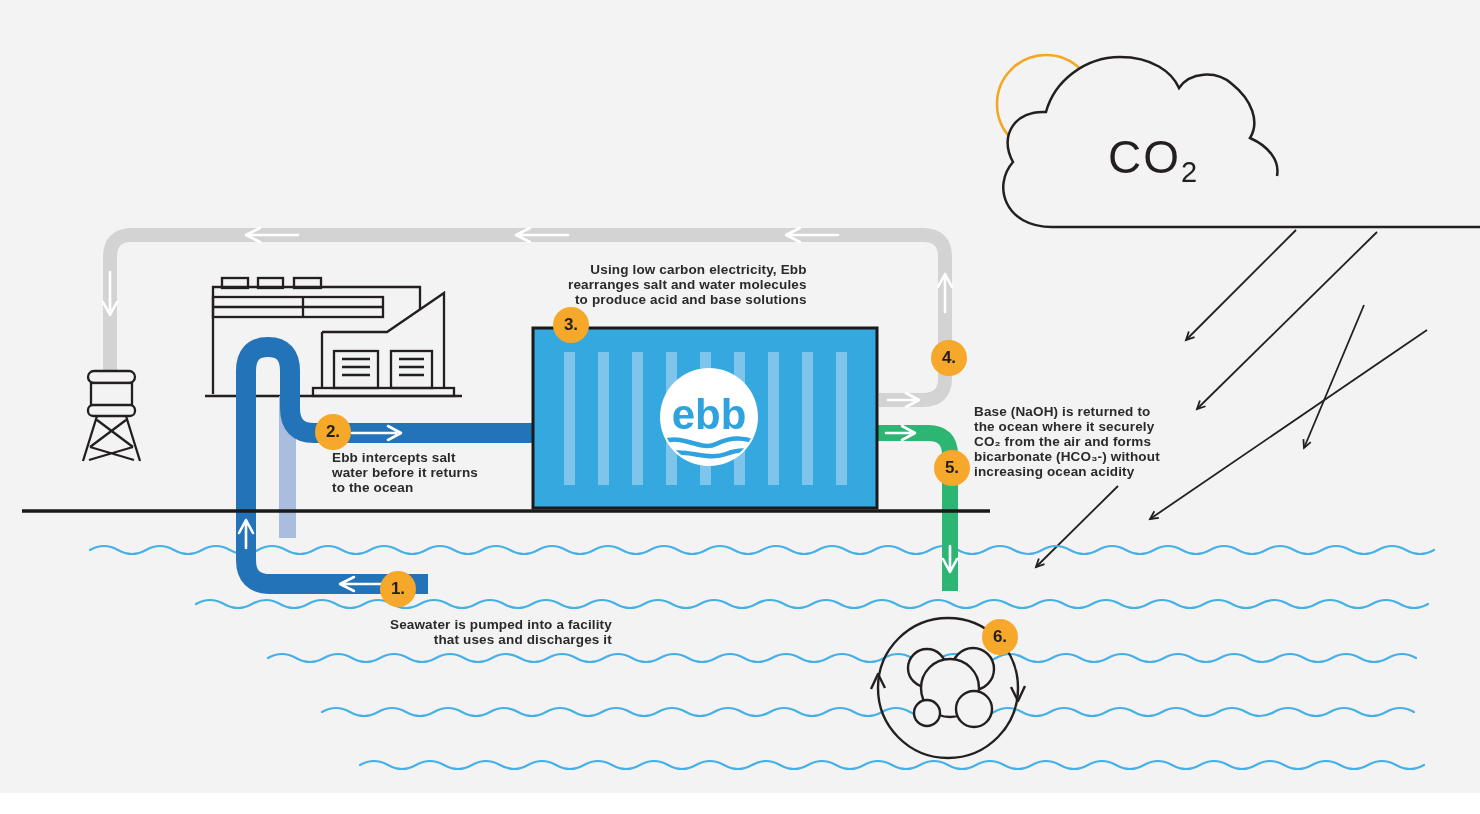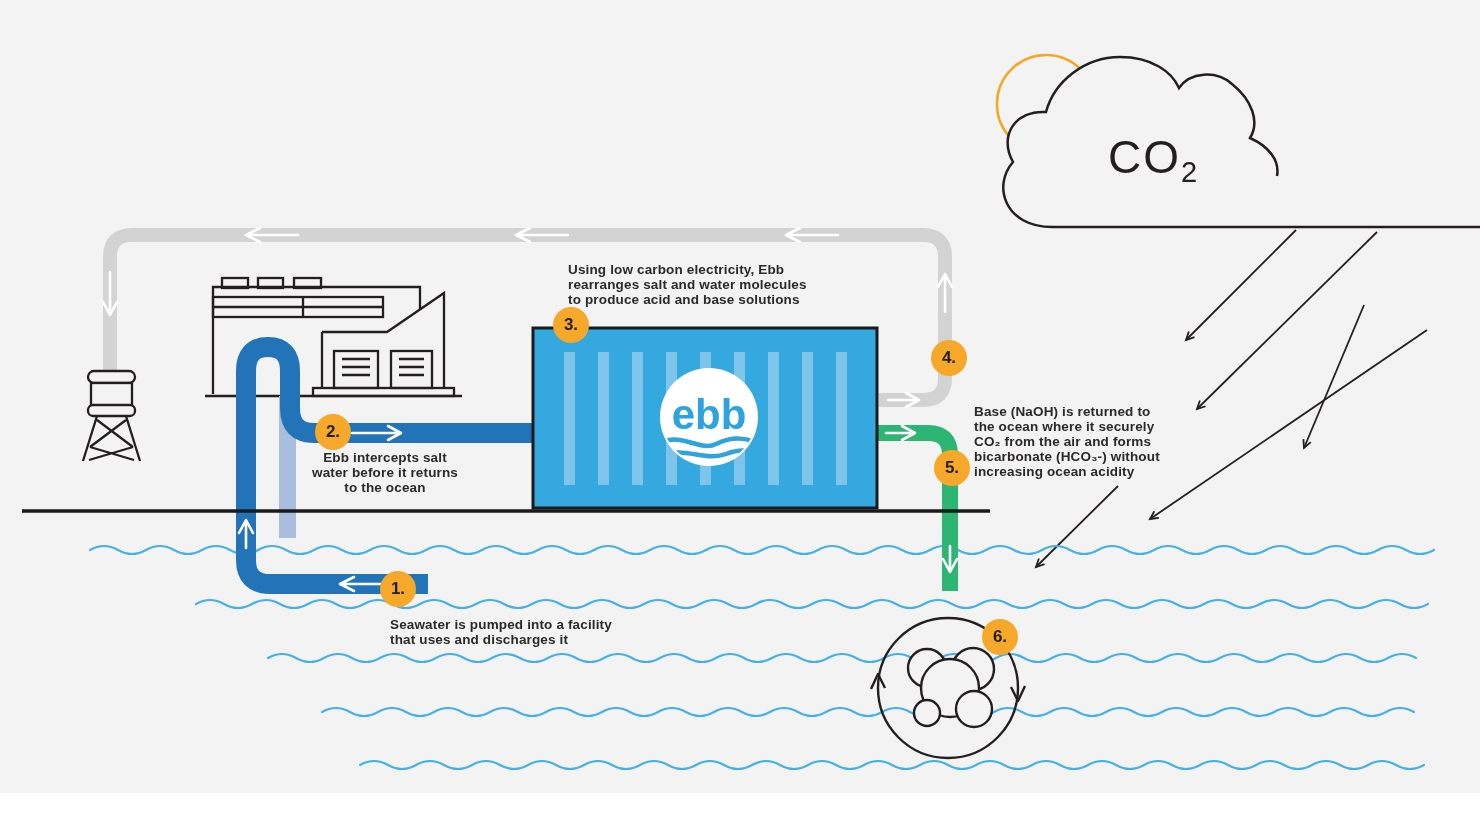--- a/index.html
+++ b/index.html
@@ -160,26 +160,26 @@
     <span class="main">CO</span><span class="sub">2</span>
   </div>
 
   <div class="badge" style="left:380px;top:571px;">1.</div>
   <div class="badge" style="left:315px;top:414px;">2.</div>
   <div class="badge" style="left:553px;top:307px;">3.</div>
   <div class="badge" style="left:931px;top:340px;">4.</div>
   <div class="badge" style="left:934px;top:450px;">5.</div>
   <div class="badge" style="left:982px;top:619px;">6.</div>
 
-  <div class="step-text" style="left:390px;top:617px;">Seawater is pumped into a facility
+  <div class="step-text" style="left:390px;top:617px;text-align:right;">Seawater is pumped into a facility
 that uses and discharges it</div>
-  <div class="step-text" style="left:312px;top:450px;text-align:center;">Ebb intercepts salt
+  <div class="step-text" style="left:332px;top:450px;">Ebb intercepts salt
 water before it returns
 to the ocean</div>
-  <div class="step-text" style="left:568px;top:262px;">Using low carbon electricity, Ebb
+  <div class="step-text" style="left:568px;top:262px;text-align:right;">Using low carbon electricity, Ebb
 rearranges salt and water molecules
 to produce acid and base solutions</div>
   <div class="step-text" style="left:974px;top:404px;">Base (NaOH) is returned to
 the ocean where it securely
 CO₂ from the air and forms
 bicarbonate (HCO₃-) without
 increasing ocean acidity</div>
 
   <div class="white-strip"></div>
 </div>

